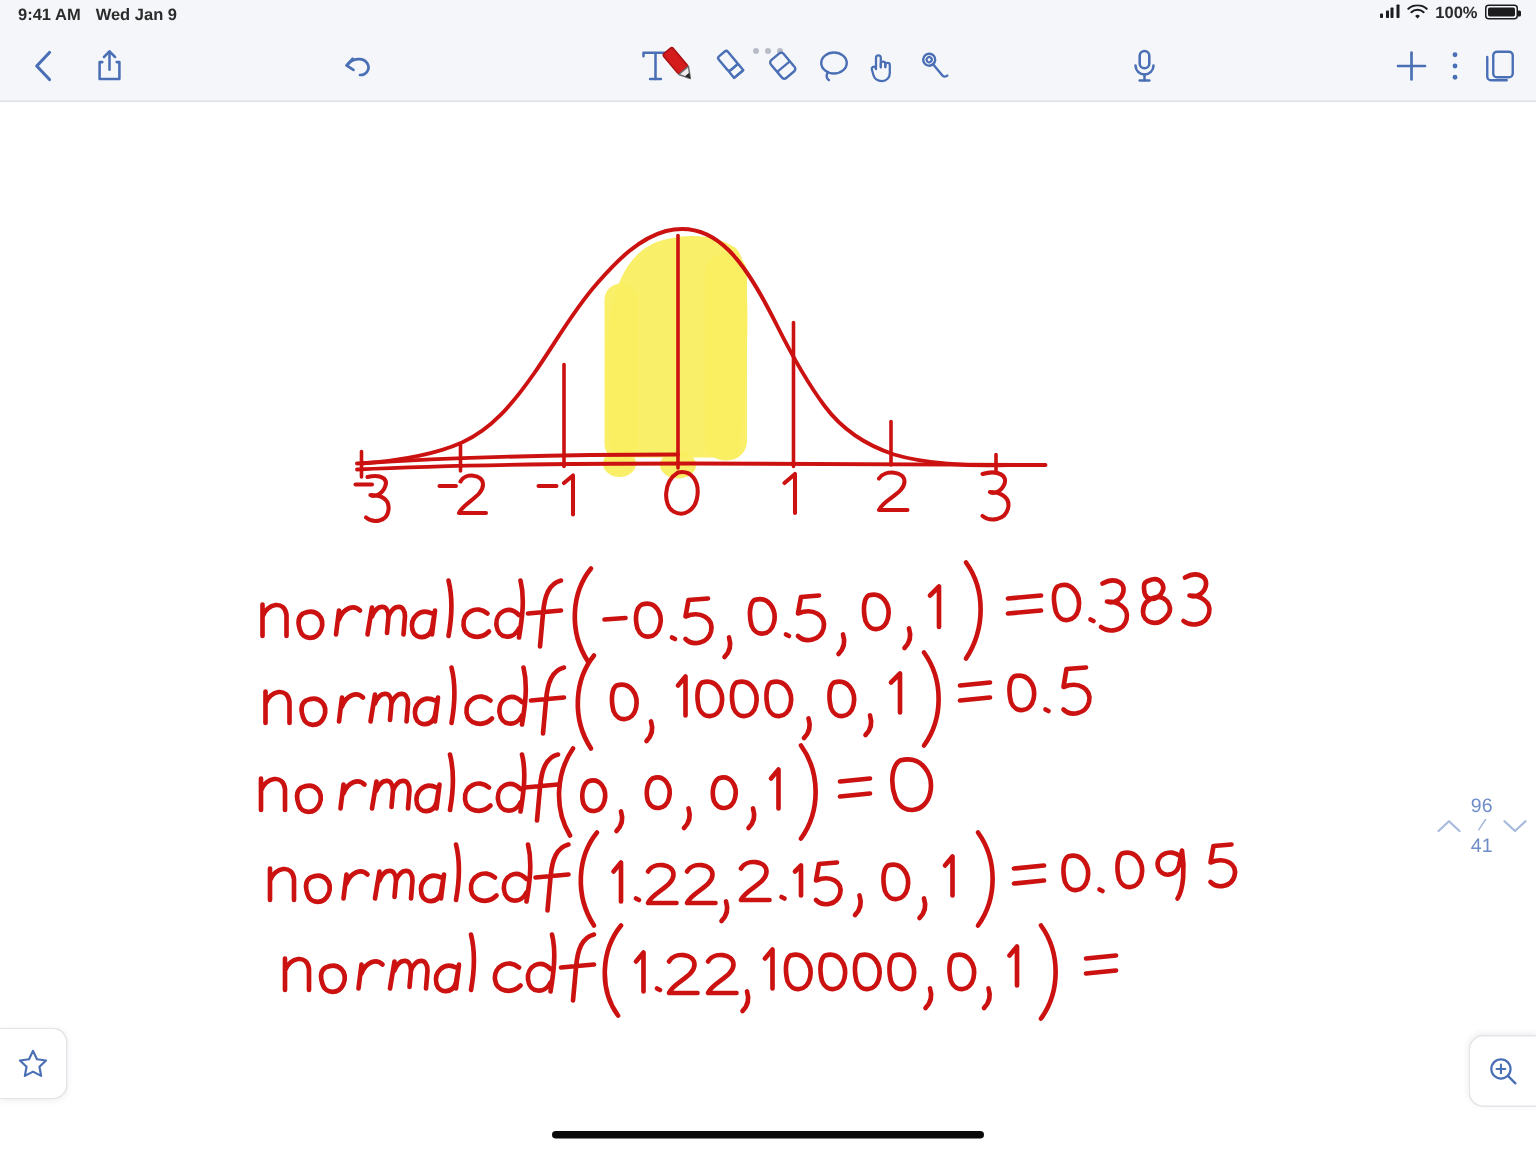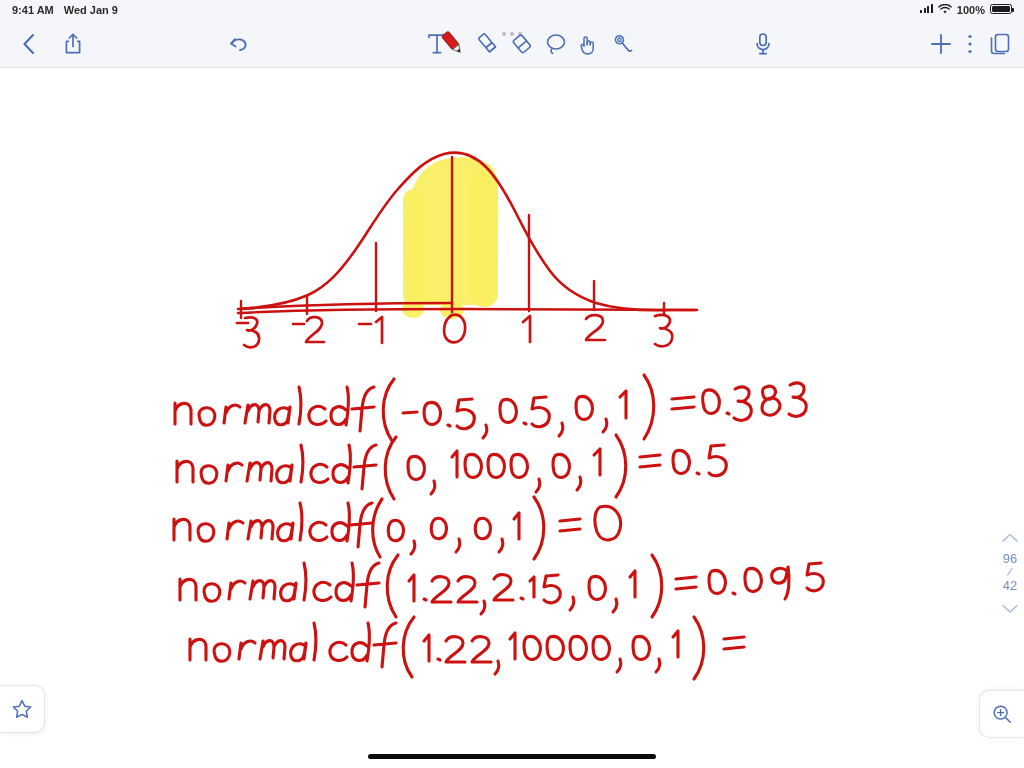--- a/index.html
+++ b/index.html
@@ -50,21 +50,21 @@
   
   #canvas{
     position:absolute; top:69px; left:0; width:1024px; height:699px;
     background:#ffffff; overflow:hidden;
   }
   #ink-layer{ position:absolute; top:0; left:0; width:1024px; height:699px; }
 
   
   #page-nav{
     position:absolute; right:6px; top:530px;
-    display:flex; flex-direction:column; align-items:center; gap:7px;
+    display:flex; flex-direction:row; align-items:center; gap:7px;
     color:#6f8ec9; font-size:13px; font-weight:500;
   }
   #page-nav .chev{ cursor:pointer; opacity:.75; }
   #page-counter{ display:flex; flex-direction:column; align-items:center; line-height:1.15; }
   #page-counter .sep{ color:#9fb3d8; font-size:12px; transform:rotate(18deg); margin:-1px 0; }
 
   
   #fav-tab{
     position:absolute; left:0; bottom:35px; width:45px; height:48px;
     background:#ffffff; border:1px solid #e4e4ea; border-left:none;
@@ -544,21 +544,21 @@
 
 <div id="page-nav">
   <span class="chev">
     <svg width="16" height="9" viewBox="0 0 16 9">
         <path d="M1 8 8 1.5 15 8" stroke="#8aa4d4" stroke-width="1.5" fill="none" stroke-linecap="round" stroke-linejoin="round"></path>
       </svg>
   </span>
   <span id="page-counter">
     <span>96</span>
     <span class="sep">/</span>
-    <span>42</span>
+    <span>41</span>
   </span>
   <span class="chev">
     <svg width="16" height="9" viewBox="0 0 16 9">
         <path d="M1 1.5 8 8 15 1.5" stroke="#8aa4d4" stroke-width="1.5" fill="none" stroke-linecap="round" stroke-linejoin="round"></path>
       </svg>
   </span>
 </div>
 
 <div id="fav-tab">
   <svg width="22" height="22" viewBox="0 0 24 24">

